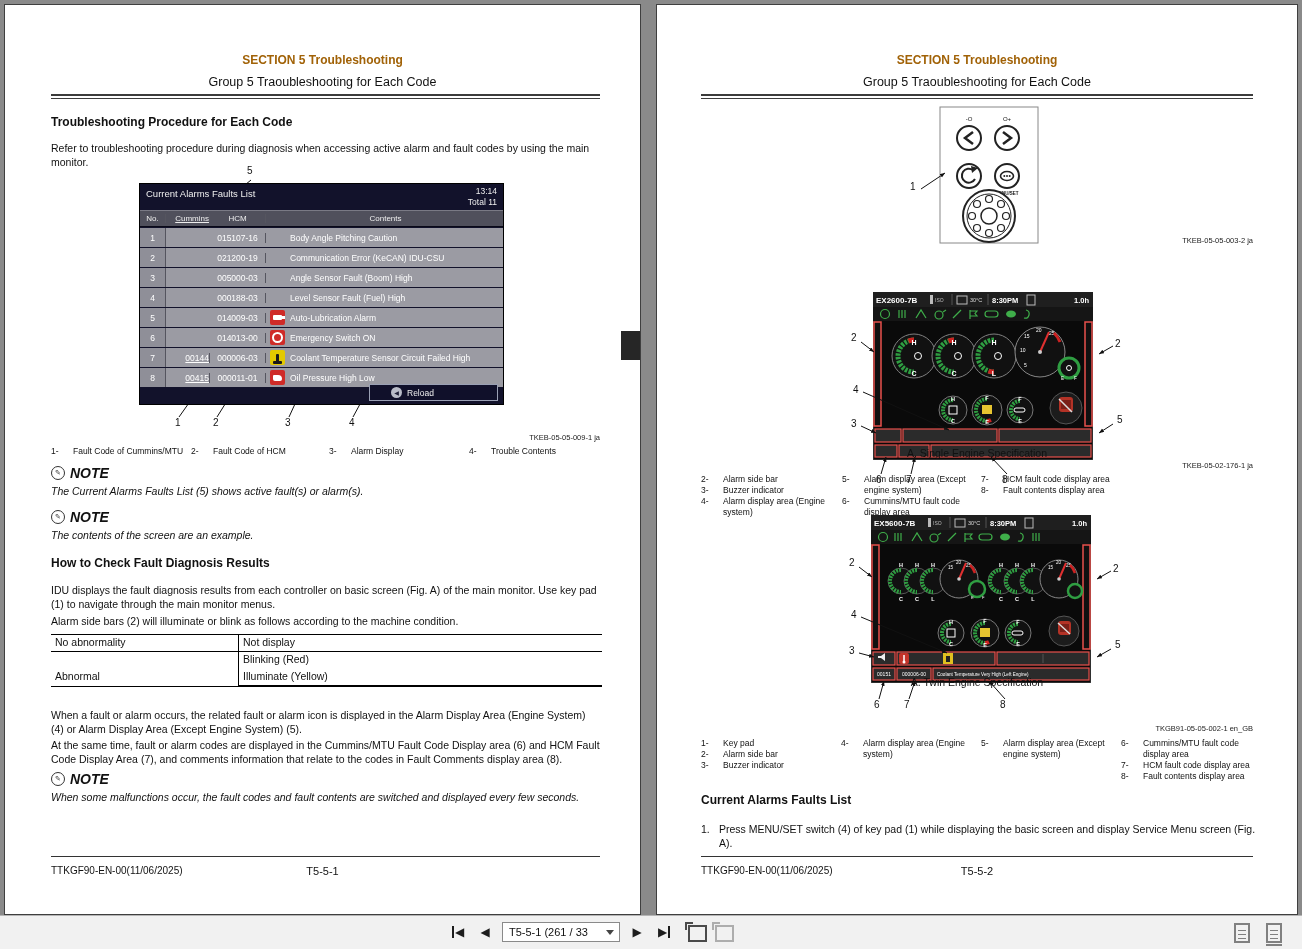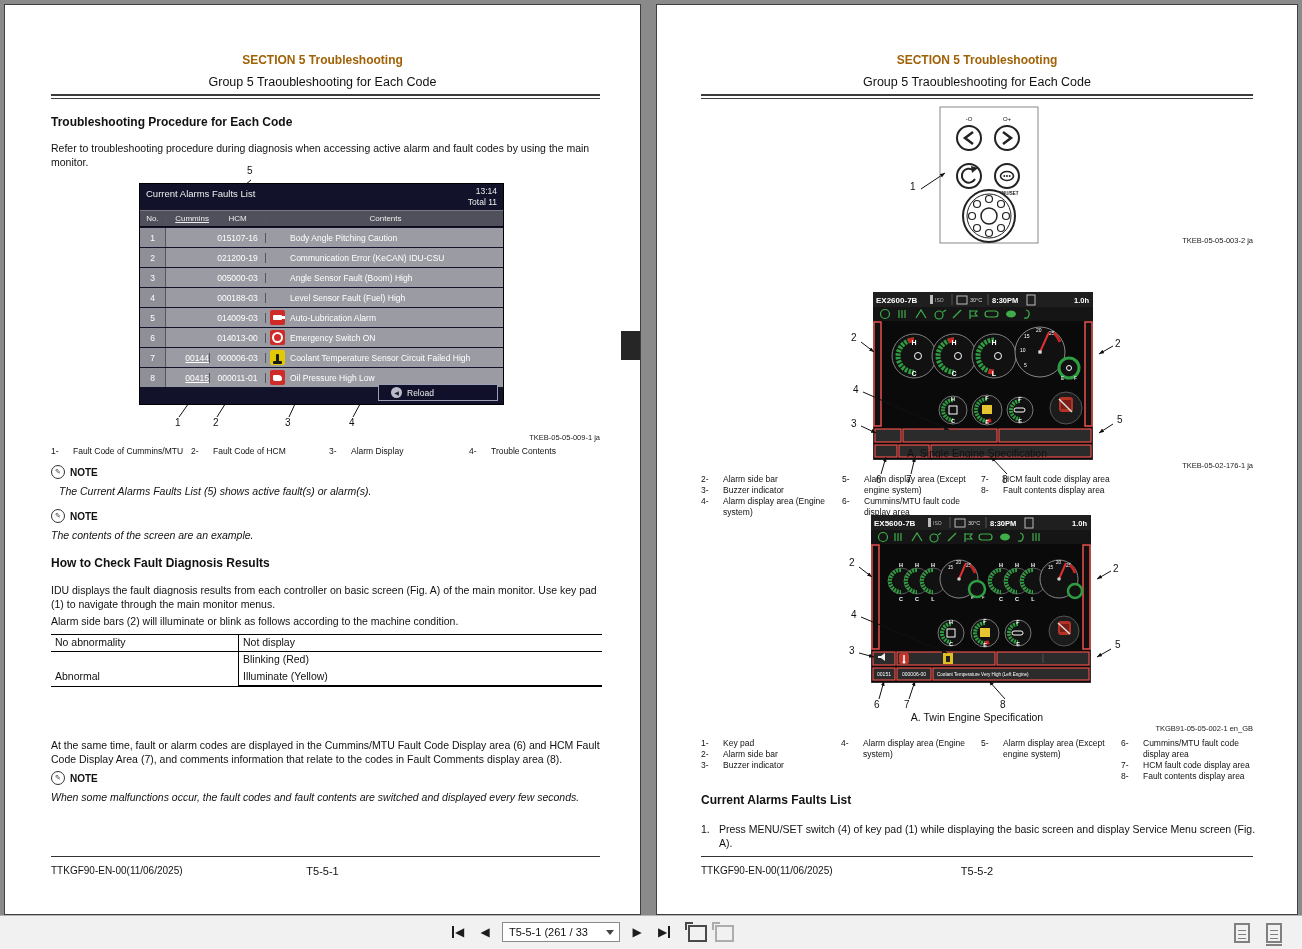--- a/index.html
+++ b/index.html
@@ -14,21 +14,21 @@
   .dblrule{border-top:2px solid #3c3c3c;border-bottom:1px solid #3c3c3c;height:2px;}
   .shead{font-size:12px;font-weight:bold;color:#111;}
   .body-t{font-size:10.5px;line-height:1.38;color:#111;}
   .ref-t{font-size:7.5px;color:#222;text-align:center;}
   .legend-t{font-size:8.5px;color:#111;line-height:1.3;}
   .lg-item{display:flex;}
   .lg-num{width:22px;flex:none;}
   .note-line{display:flex;align-items:center;gap:5px;}
   .note-ic{width:12px;height:12px;border:1px solid #333;border-radius:50%;display:flex;align-items:center;justify-content:center;flex:none;}
   .note-ic::before{content:"\270E";font-family:"DejaVu Sans",sans-serif;font-size:7px;color:#333;}
-  .note-lab{font-size:10px;font-weight:bold;color:#111;}
+  .note-lab{font-size:14px;font-style:italic;font-weight:bold;color:#111;}
   .note-txt{font-size:10.5px;font-style:italic;color:#111;line-height:1.35;}
   .cnum{position:absolute;font-size:10px;color:#111;}
   .olay{position:absolute;left:0;top:0;pointer-events:none;}
   svg text{font-family:"Liberation Sans",sans-serif;}
 
   
   .as{position:absolute;width:363px;background:#12122b;border:1px solid #000;color:#eee;}
   .as-titlebar{display:flex;justify-content:space-between;padding:2px 6px 0 6px;height:24px;}
   .as-title{font-size:9.5px;margin-top:2px;}
   .as-right{text-align:right;font-size:8.5px;line-height:1.3;}
@@ -43,21 +43,21 @@
   .as-header .c-txt{text-align:center;}
   .ic{width:15px;height:15px;border-radius:2px;margin-left:4px;display:flex;align-items:center;justify-content:center;}
   .ic-red{background:#cf2b28;}
   .ic-yel{background:#e3c900;}
   .g-lube{width:9px;height:5px;background:#fff;border-radius:1px;position:relative;}
   .g-lube::after{content:"";position:absolute;right:-3px;top:1px;width:3px;height:3px;background:#fff;}
   .g-emg{width:7px;height:7px;border:2px solid #fff;border-radius:50%;}
   .g-cool{width:3px;height:8px;background:#1a1a1a;border-radius:1px;position:relative;}
   .g-cool::after{content:"";position:absolute;left:-3px;bottom:-2px;width:9px;height:3px;background:#1a1a1a;border-radius:1px;}
   .g-oil{width:9px;height:6px;background:#fff;border-radius:1px 4px 2px 2px;}
-  .as-reload{position:absolute;right:5px;bottom:3px;width:106px;height:15px;border:1px solid #9aa0b4;background:#10102a;display:flex;align-items:center;gap:5px;padding-left:12px;color:#eee;font-size:8.5px;}
+  .as-reload{position:absolute;right:5px;bottom:3px;width:106px;height:15px;border:1px solid #9aa0b4;background:#10102a;display:flex;align-items:center;gap:5px;padding-left:21px;color:#eee;font-size:8.5px;}
   .as-reload .circ{width:11px;height:11px;border-radius:50%;background:#b9bcc8;display:flex;align-items:center;justify-content:center;}
   .as-reload .circ::before{content:"\25C0";font-family:"DejaVu Sans",sans-serif;font-size:6px;color:#22223a;}
 
   
   .mct{position:absolute;font-size:10.5px;color:#111;border-top:1px solid #000;border-bottom:1px solid #000;}
   .mct-row{display:flex;height:17px;}
   .mct-c1{width:188px;flex:none;border-right:1px solid #000;padding:1px 4px 0 4px;box-sizing:border-box;}
   .mct-c2{flex:1;padding:1px 4px 0 4px;}
   .bb{border-bottom:1px solid #000;}
 
@@ -218,21 +218,21 @@
       <span class="lg-item" style="flex:1;">
           <span class="lg-num">4-</span>
           <span>Trouble Contents</span>
         </span>
     </div>
 
     <div class="abs note-line" style="left:46px;top:460px;">
       <span class="note-ic"></span>
       <span class="note-lab">NOTE</span>
     </div>
-    <div class="abs note-txt" style="left:46px;width:550px;top:479px;margin-left:8px;">The Current Alarms Faults List (5) shows active fault(s) or alarm(s).</div>
+    <div class="abs note-txt" style="left:46px;width:550px;top:479px;">The Current Alarms Faults List (5) shows active fault(s) or alarm(s).</div>
 
     <div class="abs note-line" style="left:46px;top:504px;">
       <span class="note-ic"></span>
       <span class="note-lab">NOTE</span>
     </div>
     <div class="abs note-txt" style="left:46px;width:550px;top:523px;">The contents of the screen are an example.</div>
 
     <div class="abs shead" style="left:46px;top:551px;">How to Check Fault Diagnosis Results</div>
     <div class="abs body-t" style="left:46px;width:550px;top:578px;">IDU displays the fault diagnosis results from each controller on basic screen (Fig. A) of the main monitor. Use key pad (1) to navigate through the main monitor menus.</div>
     <div class="abs body-t" style="left:46px;width:550px;top:609px;">Alarm side bars (2) will illuminate or blink as follows according to the machine condition.</div>
@@ -245,20 +245,21 @@
       <div class="mct-row">
         <span class="mct-c1"></span>
         <span class="mct-c2">Blinking (Red)</span>
       </div>
       <div class="mct-row">
         <span class="mct-c1">Abnormal</span>
         <span class="mct-c2 bb">Illuminate (Yellow)</span>
       </div>
     </div>
 
+    <div class="abs body-t" style="left:46px;width:550px;top:703px;">When a fault or alarm occurs, the related fault or alarm icon is displayed in the Alarm Display Area (Engine System) (4) or Alarm Display Area (Except Engine System) (5).</div>
     <div class="abs body-t" style="left:46px;width:550px;top:733px;">At the same time, fault or alarm codes are displayed in the Cummins/MTU Fault Code Display area (6) and HCM Fault Code Display Area (7), and comments information that relate to the codes in Fault Comments display area (8).</div>
 
     <div class="abs note-line" style="left:46px;top:766px;">
       <span class="note-ic"></span>
       <span class="note-lab">NOTE</span>
     </div>
     <div class="abs note-txt" style="left:46px;width:550px;top:785px;">When some malfunctions occur, the fault codes and fault contents are switched and displayed every few seconds.</div>
 
     <div class="abs" style="left:46px;right:40px;top:851px;border-top:1px solid #333;"></div>
     <div class="abs" style="left:46px;top:860px;font-size:10px;color:#111;">TTKGF90-EN-00(11/06/2025)</div>
@@ -633,21 +634,21 @@
       </svg>
       <span class="cnum" style="left:2px;top:44px;">2</span>
       <span class="cnum" style="left:266px;top:50px;">2</span>
       <span class="cnum" style="left:4px;top:96px;">4</span>
       <span class="cnum" style="left:2px;top:132px;">3</span>
       <span class="cnum" style="left:268px;top:126px;">5</span>
       <span class="cnum" style="left:27px;top:186px;">6</span>
       <span class="cnum" style="left:57px;top:186px;">7</span>
       <span class="cnum" style="left:153px;top:186px;">8</span>
     </div>
-    <div class="abs body-t center" style="left:0;right:0;top:705px;">A. Twin Engine Specification</div>
+    <div class="abs body-t center" style="left:0;right:0;top:670px;">A. Twin Engine Specification</div>
     <div class="abs ref-t" style="right:44px;top:719px;">TKGB91-05-05-002-1 en_GB</div>
 
     <div class="abs legend-t" style="left:44px;top:733px;width:556px;display:flex;">
       <span style="width:140px;flex:none;">
         <span class="lg-item">
             <span class="lg-num">1-</span>
             <span>Key pad</span>
           </span>
         <span class="lg-item">
             <span class="lg-num">2-</span>

